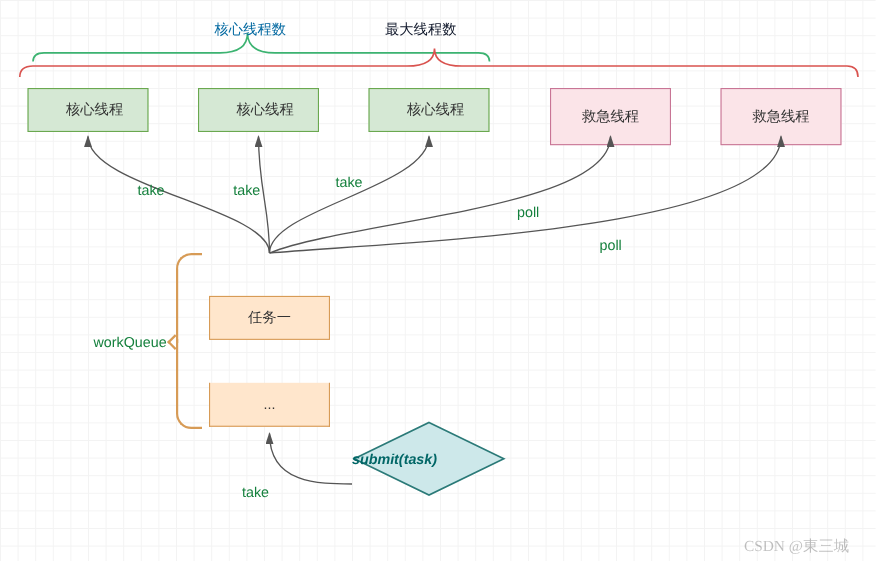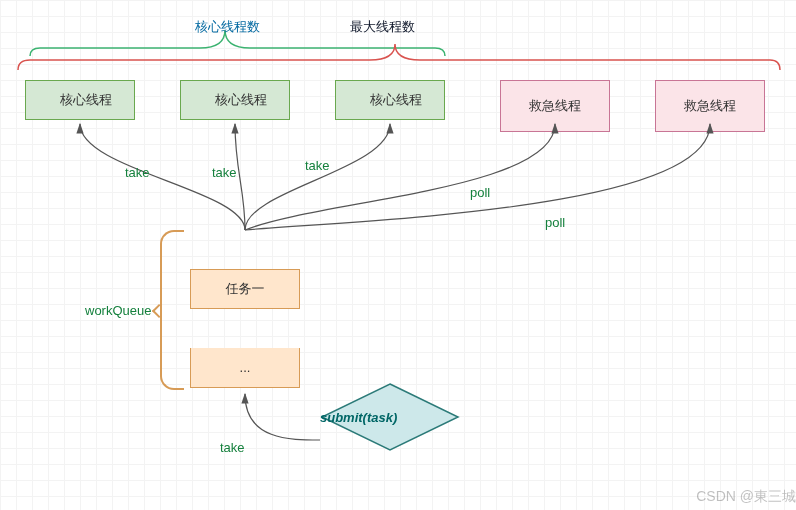--- a/index.html
+++ b/index.html
@@ -31,21 +31,21 @@
   .stack { position: absolute; left: 190px; top: 230px; width: 110px; }
   .diamond {
     position: absolute;
     left: 320px; top: 382px;
     width: 140px; height: 70px;
     display: flex; align-items: center; justify-content: flex-start;
   }
   .diamond svg { position: absolute; top: 0; left: 0; }
   .diamond span { position: relative; font-weight: bold; font-style: italic; color: #006666; }
   .lbl { position: absolute; font-size: 13px; color: #15803d; }
-  .watermark { position: absolute; right: 0; bottom: 4px; color: rgba(0,0,0,.25); font-size: 14px; }
+  .watermark { position: absolute; right: 24px; bottom: 4px; color: rgba(0,0,0,.25); font-size: 14px; font-family: Liberation Serif, serif; }
 
   
   .brace {
     position: absolute;
     left: 160px; top: 230px;
     width: 22px; height: 160px;
     color: #d79b56;
   }
   .brace::before, .brace::after {
     content: "";

